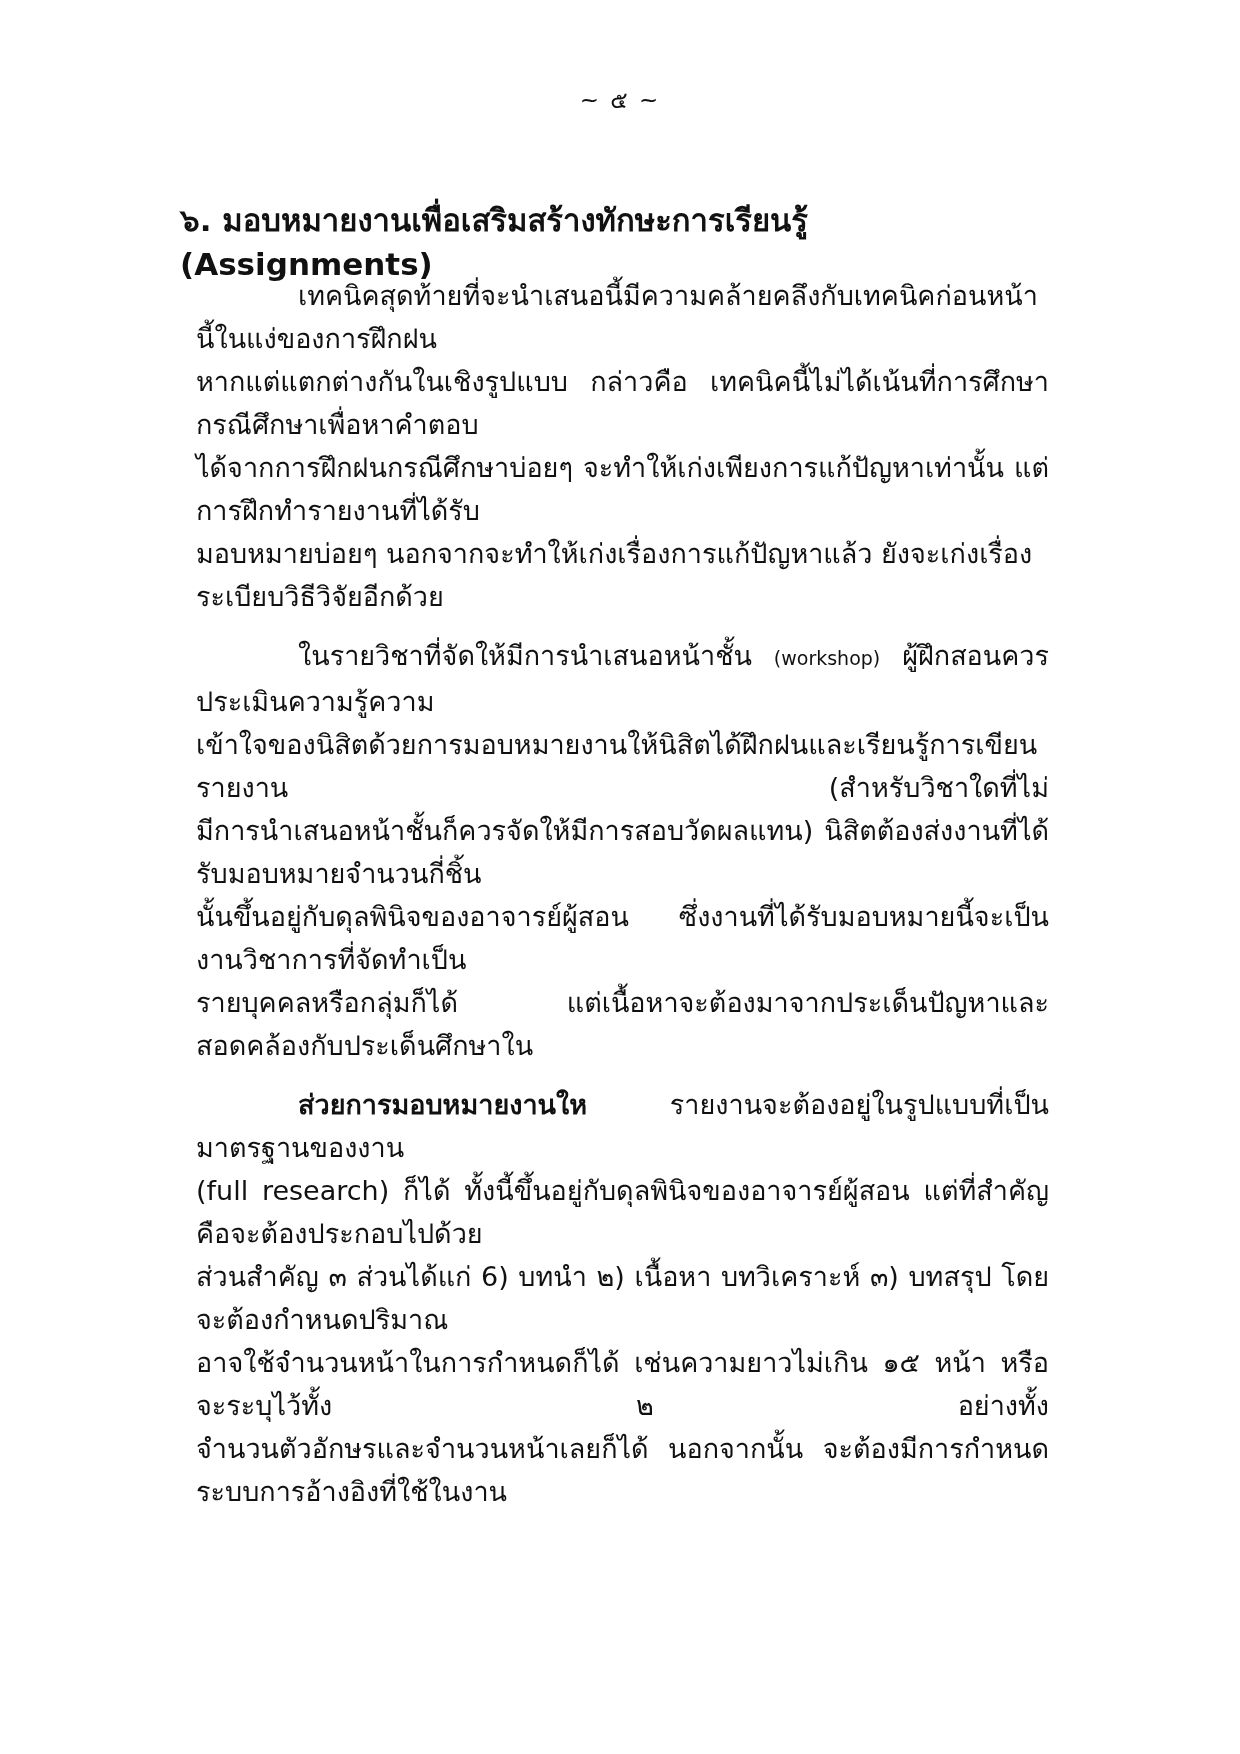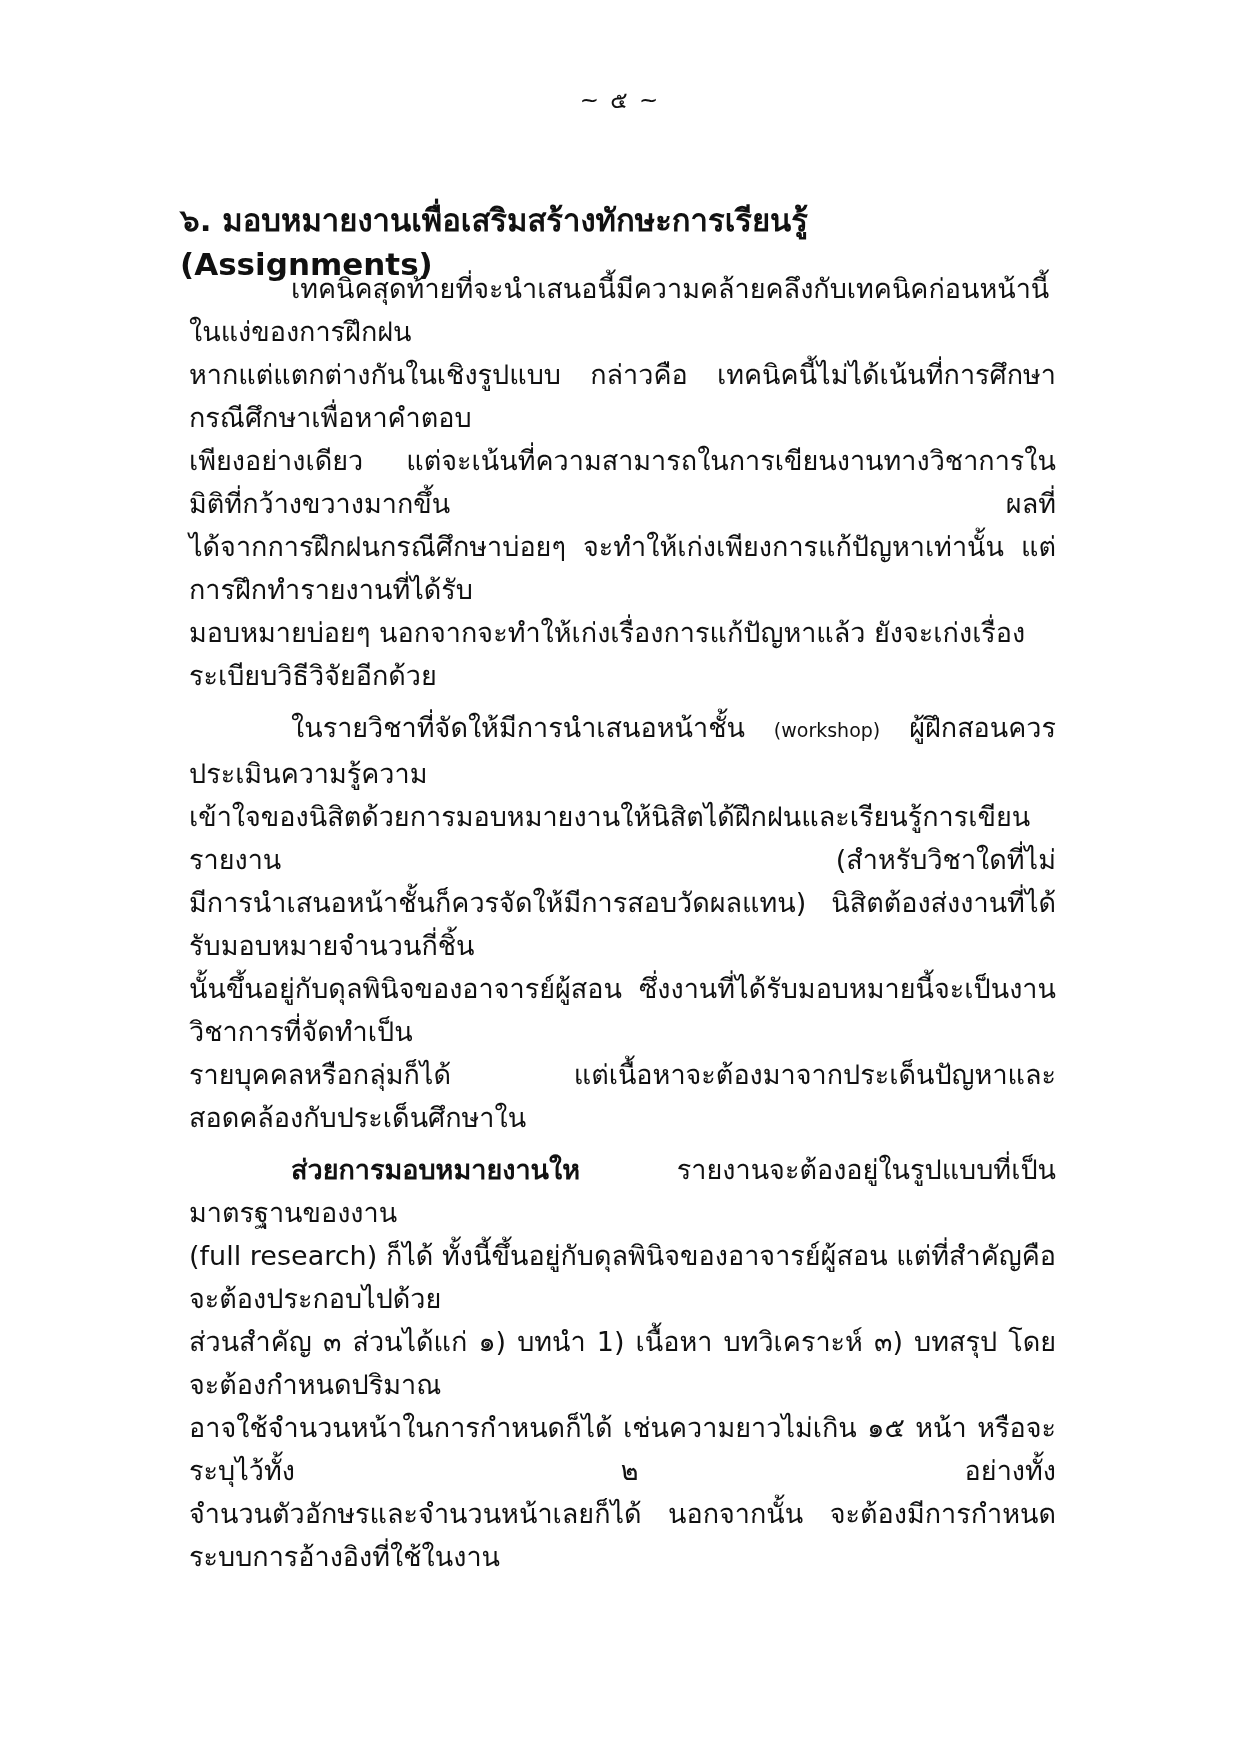--- a/index.html
+++ b/index.html
@@ -32,53 +32,52 @@
     line-height: 44px;
   }
   .doc-body {
     position: absolute;
     top: 258px;
     left: 180px;
     width: 885px;
     font-size: 27px;
     line-height: 43px;
   }
-  .para { margin: 9px; }
+  .para { margin: 16px; }
   .para.gap-before { margin-top: 7px; }
   .line { min-height: 43px; }
   .line.j { text-align: justify; text-align-last: justify; }
   .line.indent { text-indent: 102px; }
   .seg-n { font-weight: normal; }
   .seg-b { font-weight: bold; }
   .seg-sm { font-size: 19px; }
 </style>
 </head>
 <body>
 
 <div class="page">
   <div class="page-number">~ ๕ ~</div>
 
   <h1 class="heading">๖. มอบหมายงานเพื่อเสริมสร้างทักษะการเรียนรู้ (Assignments)</h1>
 
   <div class="doc-body" id="doc-body">
       <div class="para">
         <div class="line j indent"><span class="seg-n">เทคนิคสุดท้ายที่จะนำเสนอนี้มีความคล้ายคลึงกับเทคนิคก่อนหน้านี้ในแง่ของการฝึกฝน</span></div>
         <div class="line j"><span class="seg-n">หากแต่แตกต่างกันในเชิงรูปแบบ กล่าวคือ เทคนิคนี้ไม่ได้เน้นที่การศึกษากรณีศึกษาเพื่อหาคำตอบ</span></div>
-        <div class="line j"><span class="seg-n">เพียงอย่างเดียว แต่จะเน้นที่ความสามารถในการเขียนงานทางวิชาการในมิติที่กว้างขวางมากขึ้น ผลที่</span></div>
         <div class="line j"><span class="seg-n">ได้จากการฝึกฝนกรณีศึกษาบ่อยๆ จะทำให้เก่งเพียงการแก้ปัญหาเท่านั้น แต่การฝึกทำรายงานที่ได้รับ</span></div>
         <div class="line"><span class="seg-n">มอบหมายบ่อยๆ นอกจากจะทำให้เก่งเรื่องการแก้ปัญหาแล้ว ยังจะเก่งเรื่องระเบียบวิธีวิจัยอีกด้วย</span></div>
       </div>
       <div class="para">
         <div class="line j indent"><span class="seg-n">ในรายวิชาที่จัดให้มีการนำเสนอหน้าชั้น </span><span class="seg-sm">(workshop)</span><span class="seg-n"> ผู้ฝึกสอนควรประเมินความรู้ความ</span></div>
         <div class="line j"><span class="seg-n">เข้าใจของนิสิตด้วยการมอบหมายงานให้นิสิตได้ฝึกฝนและเรียนรู้การเขียนรายงาน (สำหรับวิชาใดที่ไม่</span></div>
         <div class="line j"><span class="seg-n">มีการนำเสนอหน้าชั้นก็ควรจัดให้มีการสอบวัดผลแทน) นิสิตต้องส่งงานที่ได้รับมอบหมายจำนวนกี่ชิ้น</span></div>
         <div class="line j"><span class="seg-n">นั้นขึ้นอยู่กับดุลพินิจของอาจารย์ผู้สอน ซึ่งงานที่ได้รับมอบหมายนี้จะเป็นงานวิชาการที่จัดทำเป็น</span></div>
         <div class="line j"><span class="seg-n">รายบุคคลหรือกลุ่มก็ได้ แต่เนื้อหาจะต้องมาจากประเด็นปัญหาและสอดคล้องกับประเด็นศึกษาใน</span></div>
       </div>
       <div class="para gap-before">
         <div class="line j indent"><span class="seg-b">ส่วยการมอบหมายงานให</span><span class="seg-n"> รายงานจะต้องอยู่ในรูปแบบที่เป็นมาตรฐานของงาน</span></div>
         <div class="line j"><span class="seg-n">(full research) ก็ได้ ทั้งนี้ขึ้นอยู่กับดุลพินิจของอาจารย์ผู้สอน แต่ที่สำคัญคือจะต้องประกอบไปด้วย</span></div>
-        <div class="line j"><span class="seg-n">ส่วนสำคัญ ๓ ส่วนได้แก่ ๑) บทนำ 1) เนื้อหา บทวิเคราะห์ ๓) บทสรุป โดยจะต้องกำหนดปริมาณ</span></div>
+        <div class="line j"><span class="seg-n">ส่วนสำคัญ ๓ ส่วนได้แก่ 6) บทนำ ๒) เนื้อหา บทวิเคราะห์ ๓) บทสรุป โดยจะต้องกำหนดปริมาณ</span></div>
         <div class="line j"><span class="seg-n">อาจใช้จำนวนหน้าในการกำหนดก็ได้ เช่นความยาวไม่เกิน ๑๕ หน้า หรือจะระบุไว้ทั้ง ๒ อย่างทั้ง</span></div>
         <div class="line j"><span class="seg-n">จำนวนตัวอักษรและจำนวนหน้าเลยก็ได้ นอกจากนั้น จะต้องมีการกำหนดระบบการอ้างอิงที่ใช้ในงาน</span></div>
       </div>
     </div>
 </div>
 
 </body></html>

